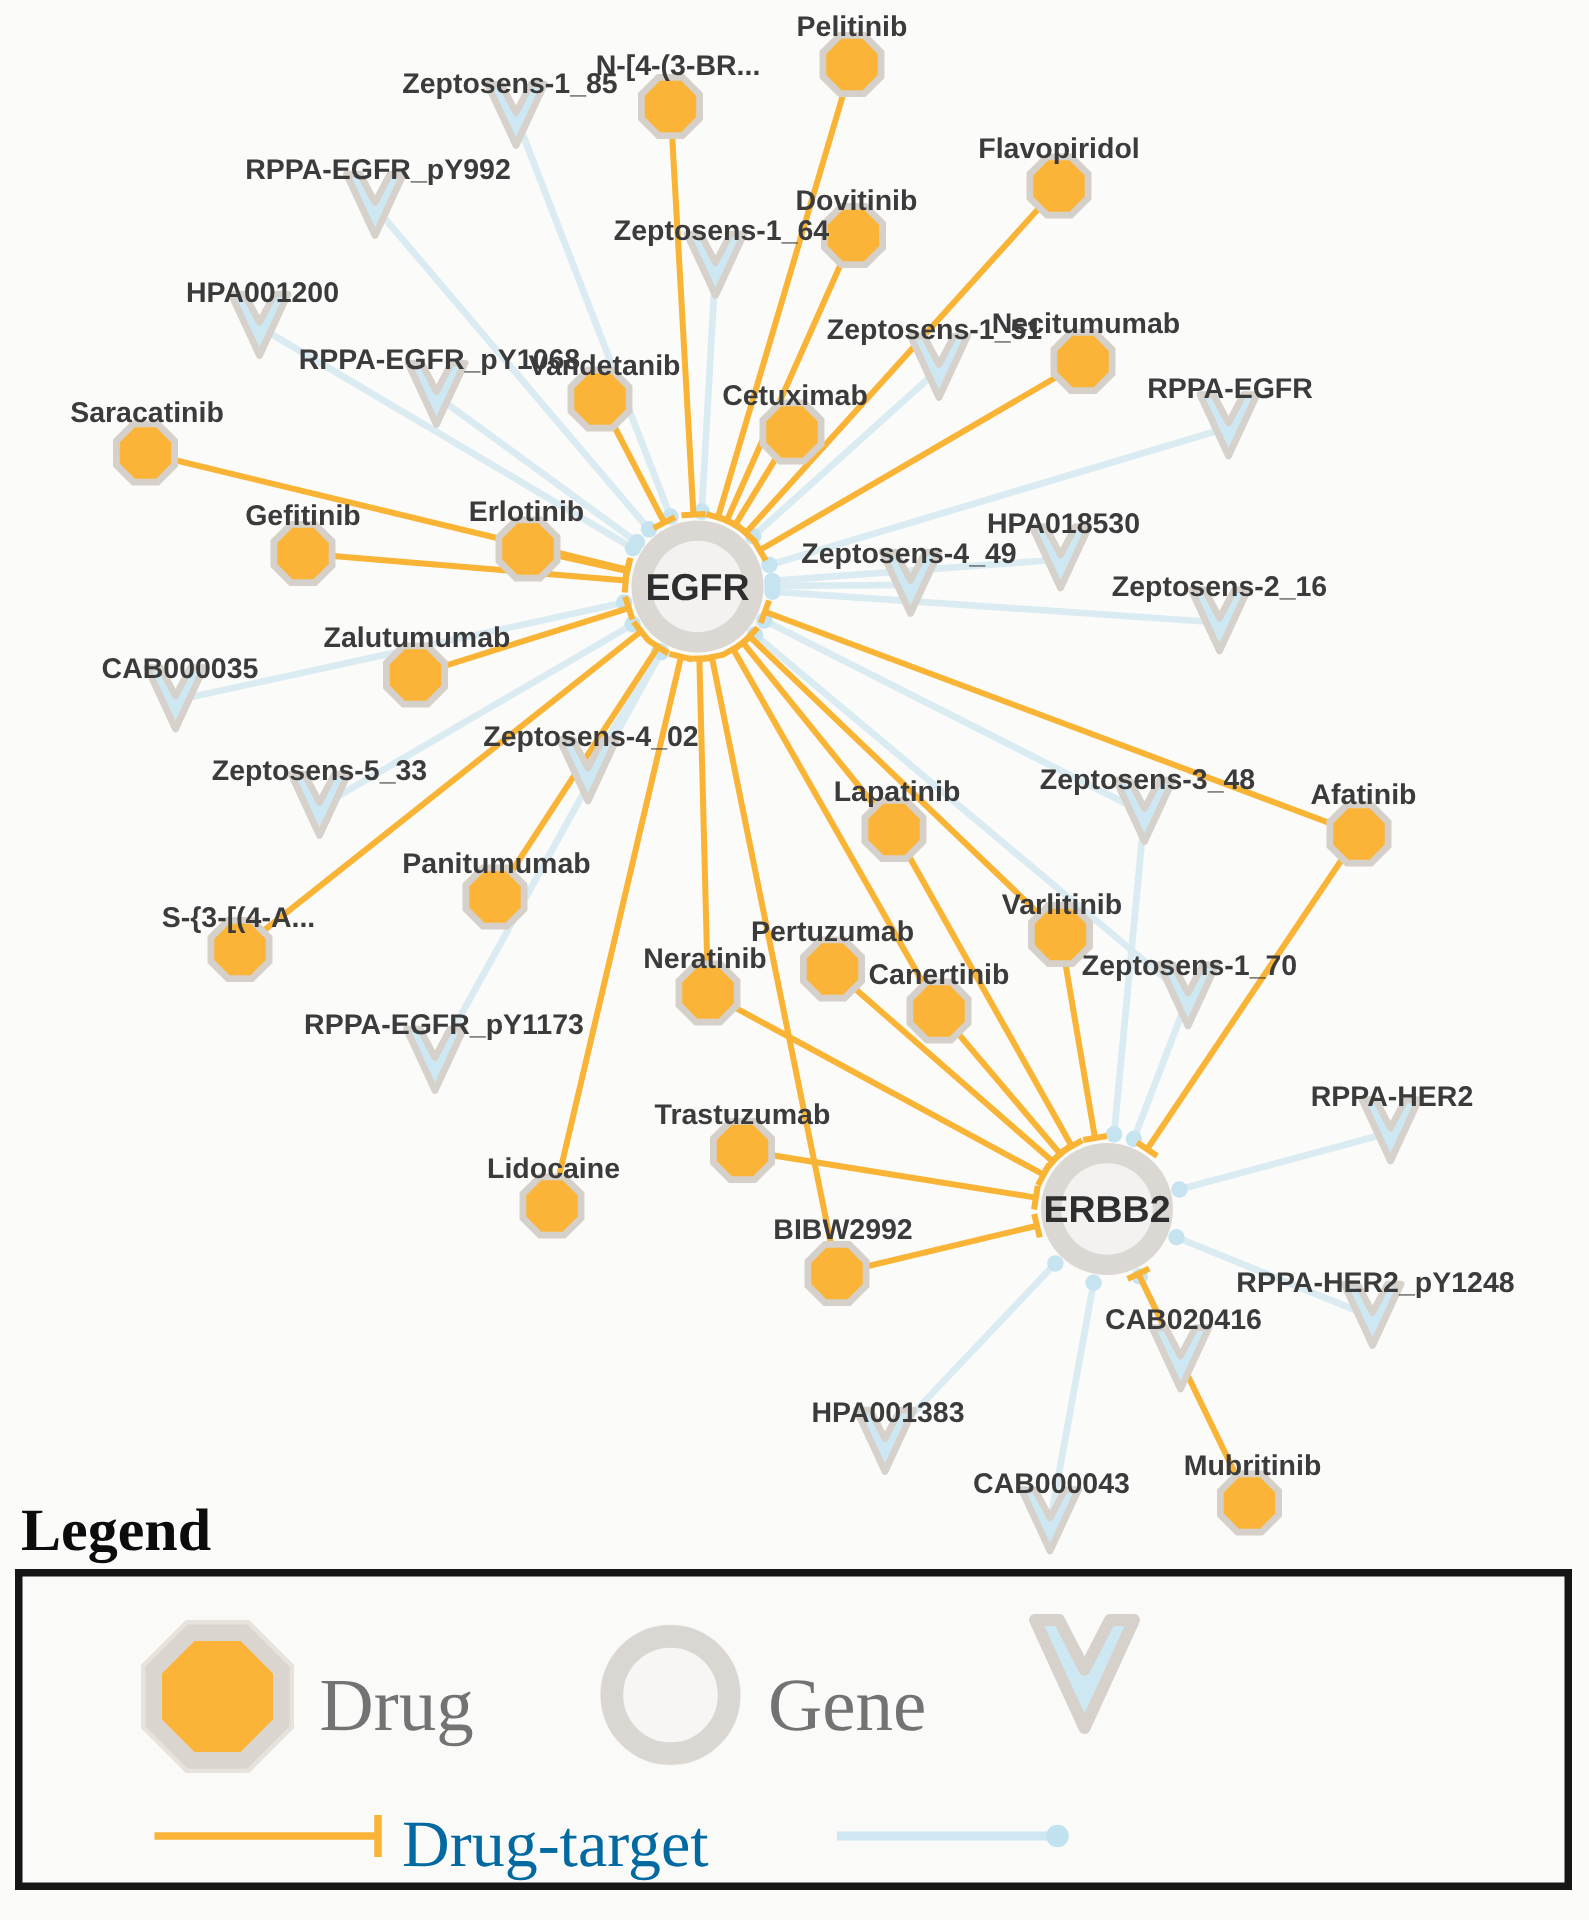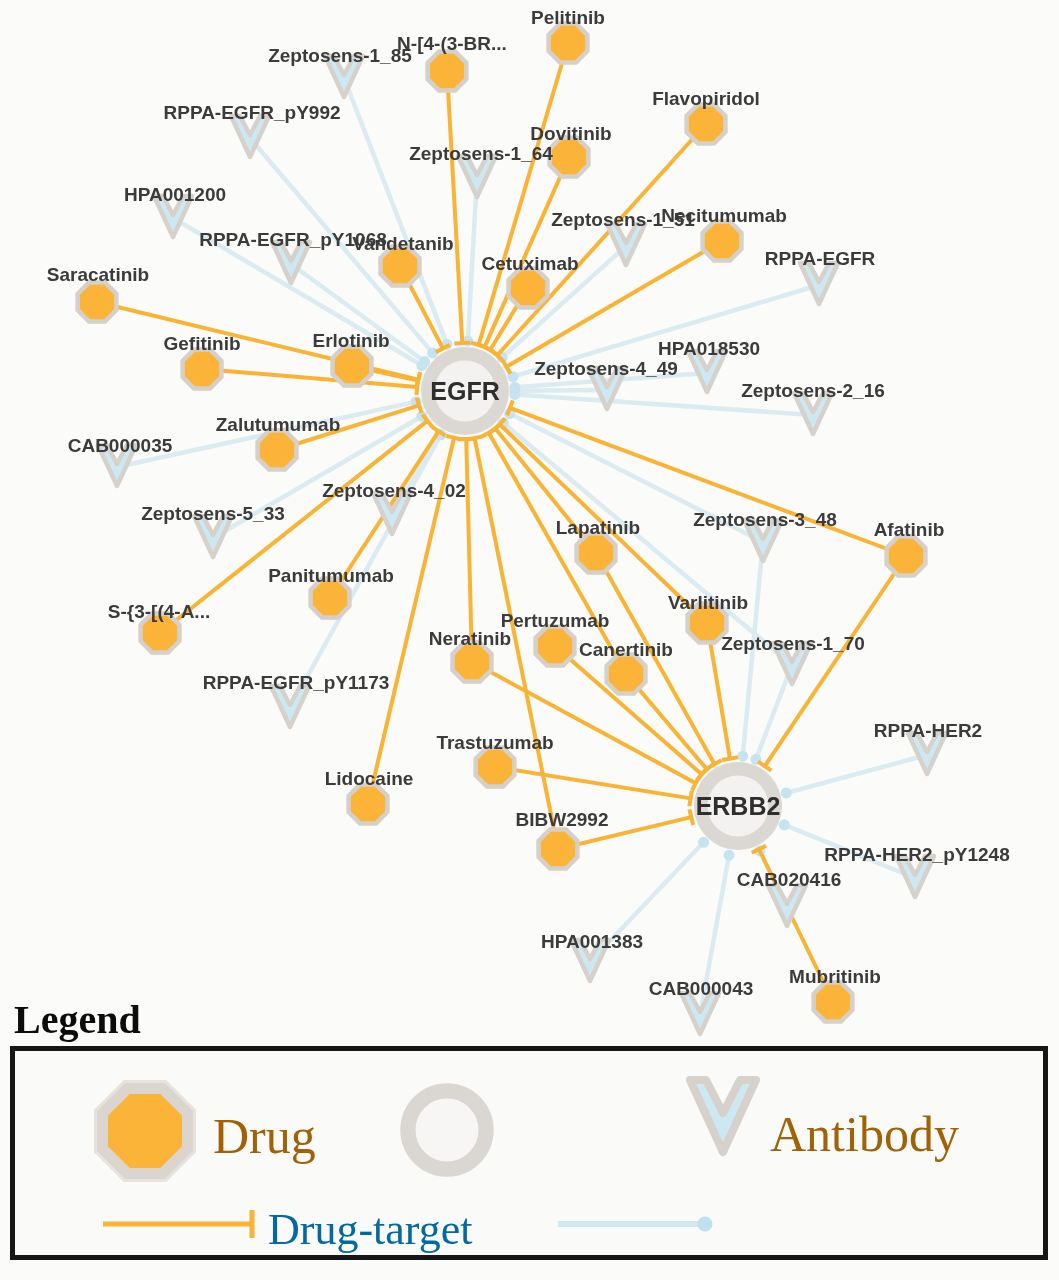--- a/index.html
+++ b/index.html
@@ -5,21 +5,21 @@
   html,body{margin:0;padding:0;background:#fbfbfa;}
   #stage{position:relative;width:1059px;height:1280px;background:#fbfbfa;overflow:hidden;
          font-family:"Liberation Sans",sans-serif;}
   #graph-svg{position:absolute;left:0;top:0;}
   .nlabel{font:700 19px "Liberation Sans",sans-serif;fill:#3b3b3b;}
   .glabel{font:700 25px "Liberation Sans",sans-serif;fill:#2e2e2e;}
   #legend-title{position:absolute;left:14px;top:996px;
         font:700 40px "Liberation Serif",serif;color:#0c0c0c;text-align:center;}
   #legend-box{position:absolute;left:10px;top:1046px;width:1028px;height:204px;
         border:5px solid #161616;background:#fafaf9;}
-  .leg-item{position:absolute;font:400 50px "Liberation Serif",serif;color:#a16207;white-space:nowrap;}
+  .leg-item{position:absolute;font:400 50px "Liberation Serif",serif;color:#737373;white-space:nowrap;}
   .leg-edge-label{position:absolute;font:400 44px "Liberation Serif",serif;color:#0369a1;white-space:nowrap;}
   .leg-icon{position:absolute;}
 </style>
 </head>
 <body>
 
 <div id="stage">
 
   <svg id="graph-svg" width="1059" height="1280" viewBox="0 0 1059 1280">
       <g>
@@ -327,25 +327,25 @@
     <svg class="leg-icon" style="left:73px;top:23px;" width="114" height="114" viewBox="-57 -57 114 114">
       <polygon points="48,19.9 19.9,48 -19.9,48 -48,19.9 -48,-19.9 -19.9,-48 19.9,-48 48,-19.9" fill="none" stroke="#E7E3DC" stroke-width="6"></polygon>
       <polygon points="42.5,17.6 17.6,42.5 -17.6,42.5 -42.5,17.6 -42.5,-17.6 -17.6,-42.5 17.6,-42.5 42.5,-17.6" fill="#FBB437" stroke="#DAD5CE" stroke-width="11"></polygon>
     </svg>
     <div class="leg-item" style="left:198px;top:56px;">Drug</div>
 
     <svg class="leg-icon" style="left:382px;top:29px;" width="100" height="100" viewBox="-50 -50 100 100">
       <circle cx="0" cy="0" r="47" fill="#EEECE9"></circle>
       <circle cx="0" cy="0" r="39" fill="#F7F6F4" stroke="#DAD6D1" stroke-width="15"></circle>
     </svg>
+    <div class="leg-item" style="left:497px;top:56px;">Gene</div>
 
     <svg class="leg-icon" style="left:660px;top:16px;" width="96" height="116" viewBox="-48 -52 96 116">
       <path d="M -33 -39 L 0 33 L 33 -39 L 17 -39 L 0 -6 L -17 -39 Z" fill="#CDE8F2" stroke="#D6D1CB" stroke-width="8" stroke-linejoin="round"></path>
     </svg>
-    <div class="leg-item" style="left:755px;top:54px;">Antibody</div>
 
     <svg class="leg-icon" style="left:85px;top:155px;" width="175" height="36" viewBox="0 0 175 36">
       <line x1="3" y1="18" x2="152" y2="18" stroke="#F9B335" stroke-width="5"></line>
       <line x1="152" y1="4" x2="152" y2="32" stroke="#F9B335" stroke-width="5"></line>
     </svg>
     <div class="leg-edge-label" style="left:253px;top:153px;">Drug-target</div>
 
     <svg class="leg-icon" style="left:540px;top:155px;" width="170" height="36" viewBox="0 0 170 36">
       <line x1="3" y1="18" x2="145" y2="18" stroke="#CFE7F0" stroke-width="6"></line>
       <circle cx="150" cy="18" r="7.5" fill="#BFE2EE"></circle>

